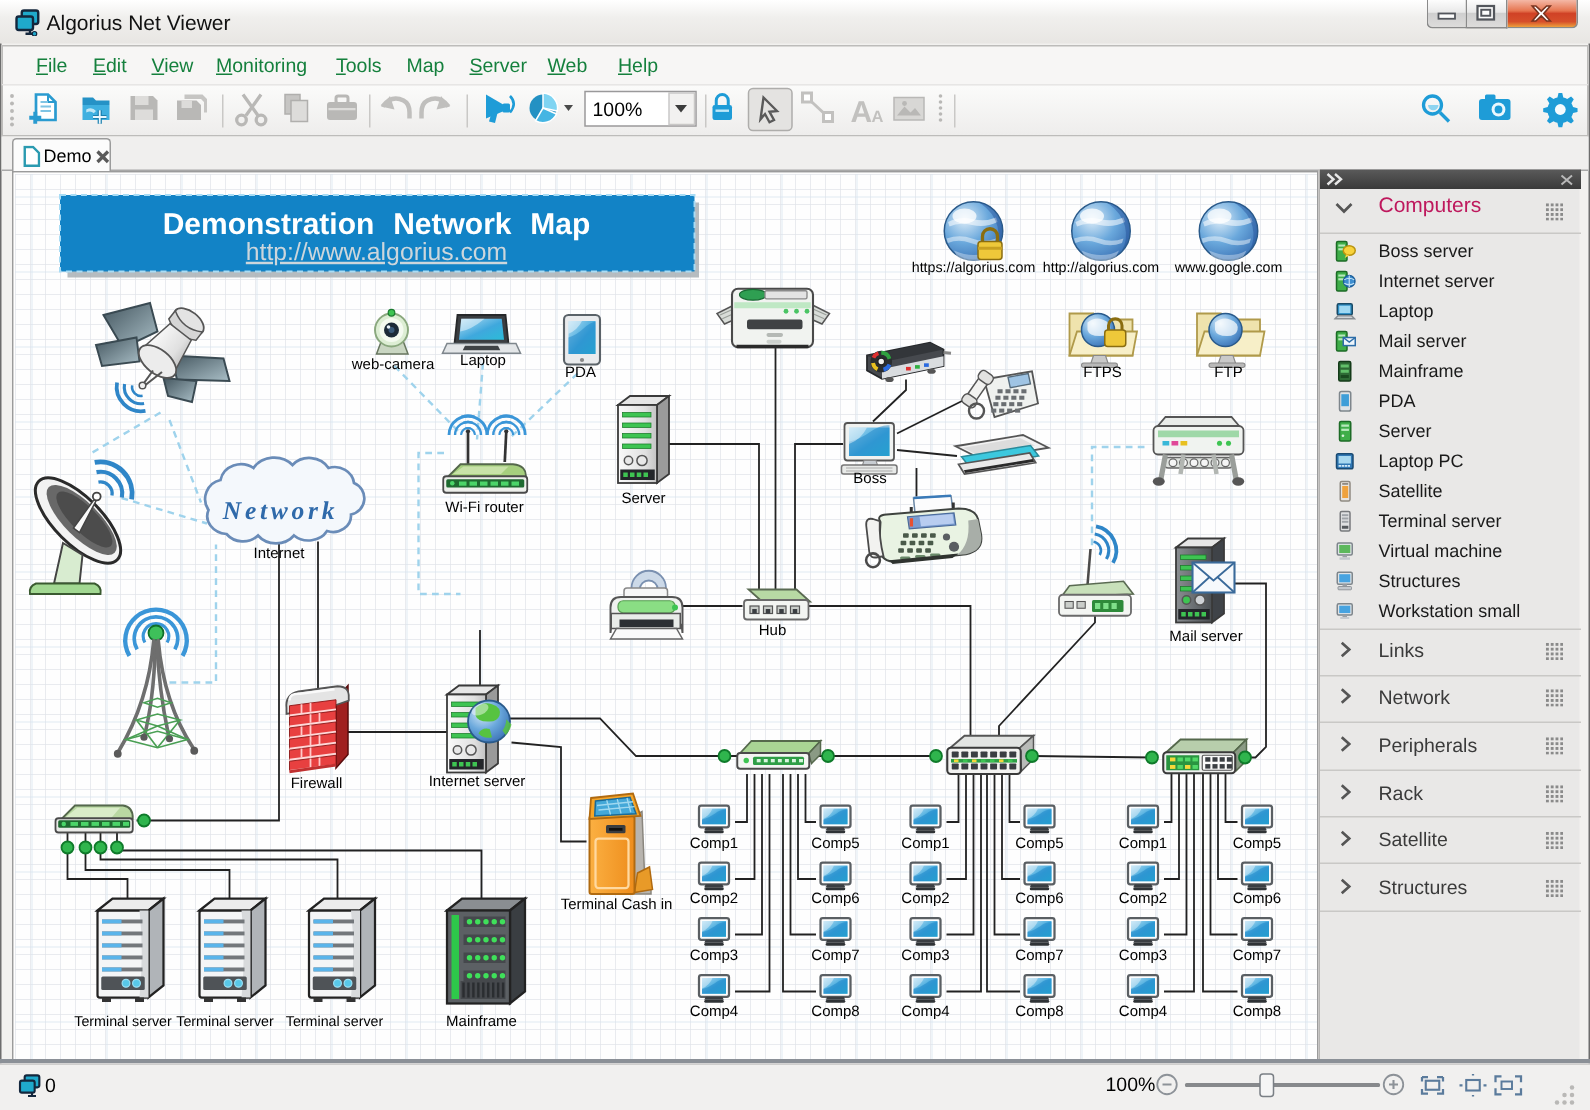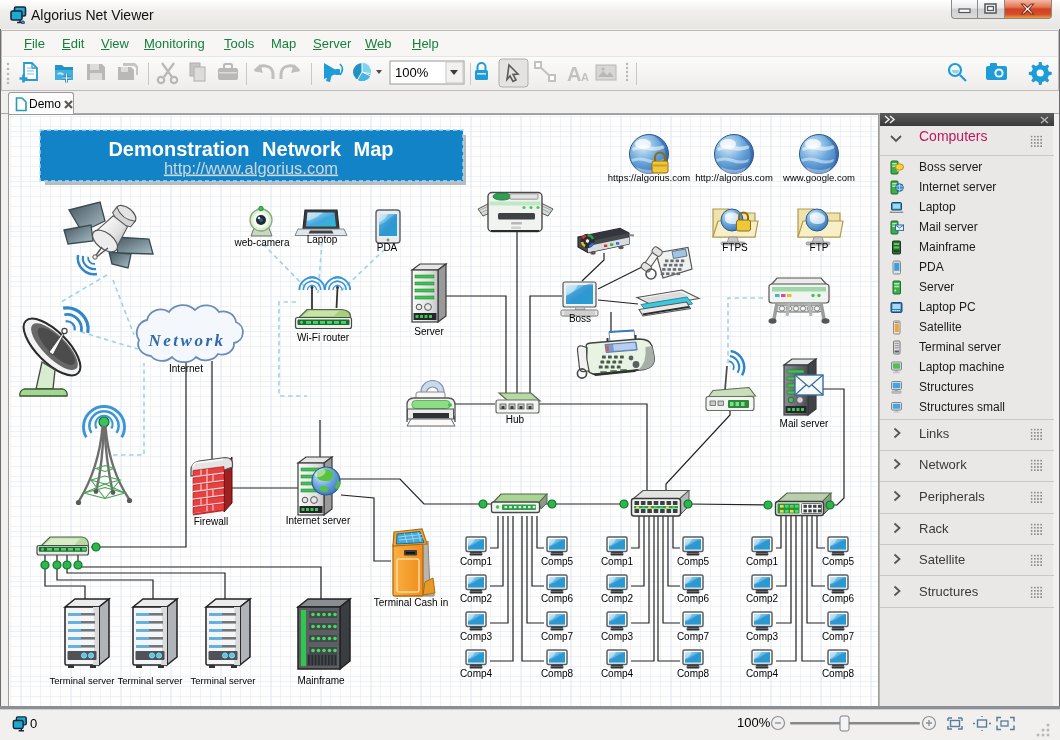--- a/index.html
+++ b/index.html
@@ -1163,35 +1163,35 @@
       <rect x="5.8" y="2" width="4" height="1.2" fill="#8f8a82"></rect>
     </svg>
   <div class="sbitem" style="top:227px">Terminal server</div>
   <svg class="sbico" style="top:227px" viewBox="0 0 15 15">
       <rect x="4.5" y="1" width="6.5" height="13" rx="1" fill="#dfe0e2" stroke="#77797c"></rect>
       <rect x="5.6" y="2.8" width="4.3" height="1.3" fill="#9fa3a8"></rect>
       <rect x="5.6" y="5" width="4.3" height="1.3" fill="#9fa3a8"></rect>
       <rect x="5.6" y="7.2" width="4.3" height="1.3" fill="#9fa3a8"></rect>
       <rect x="5.6" y="10.5" width="4.3" height="2" fill="#55595e"></rect>
     </svg>
-  <div class="sbitem" style="top:247px">Laptop machine</div>
+  <div class="sbitem" style="top:247px">Virtual machine</div>
   <svg class="sbico" style="top:247px" viewBox="0 0 15 15">
       <rect x="2.5" y="2" width="10" height="8" rx="1" fill="#dfe3e6" stroke="#7e868c"></rect>
       <rect x="3.8" y="3.3" width="7.4" height="5.4" fill="#5cb85c"></rect>
       <rect x="6" y="10" width="3" height="1.6" fill="#9aa0a6"></rect>
       <rect x="4" y="11.6" width="7" height="1.6" fill="#c2c7cc"></rect>
     </svg>
   <div class="sbitem" style="top:267px">Structures</div>
   <svg class="sbico" style="top:267px" viewBox="0 0 15 15">
       <rect x="2.5" y="1.5" width="10" height="8" rx="1" fill="#dfe3e6" stroke="#7e868c"></rect>
       <rect x="3.8" y="2.8" width="7.4" height="5.4" fill="#47a3e0"></rect>
       <rect x="6" y="9.5" width="3" height="1.4" fill="#9aa0a6"></rect>
       <rect x="3" y="11" width="9" height="2.2" rx="0.6" fill="#c2c7cc" stroke="#8a8f94" stroke-width="0.6"></rect>
     </svg>
-  <div class="sbitem" style="top:287px">Structures small</div>
+  <div class="sbitem" style="top:287px">Workstation small</div>
   <svg class="sbico" style="top:287px" viewBox="0 0 15 15">
       <rect x="2.5" y="2.5" width="10" height="7.5" rx="1" fill="#dfe3e6" stroke="#7e868c"></rect>
       <rect x="3.8" y="3.8" width="7.4" height="4.9" fill="#47a3e0"></rect>
       <rect x="6" y="10" width="3" height="1.4" fill="#9aa0a6"></rect>
       <rect x="4.5" y="11.4" width="6" height="1.2" fill="#c2c7cc"></rect>
     </svg>
   <div class="sbline" style="top:306px"></div>
   <div class="sbsect" style="top:313px;left:39px">Links</div>
   <svg class="abs" style="left:13px;top:314px" width="8" height="12">
       <path d="M1.5 1.5 l5 4.5 -5 4.5" fill="none" stroke="#555" stroke-width="1.8"></path>

